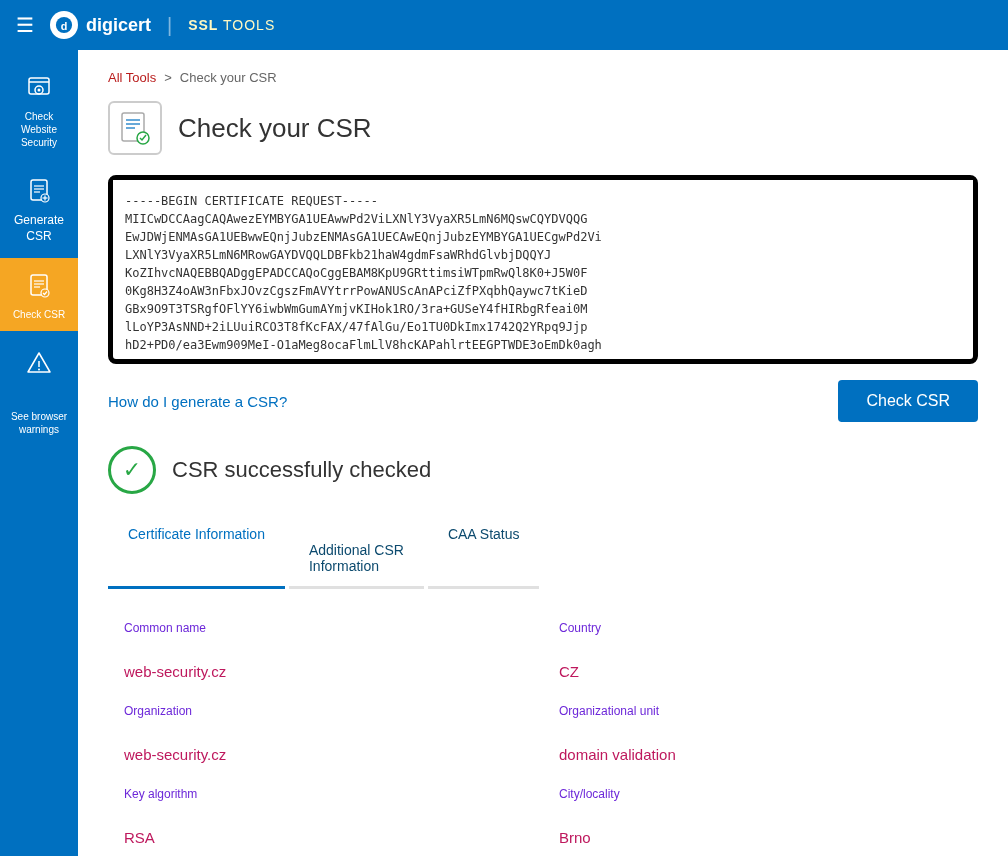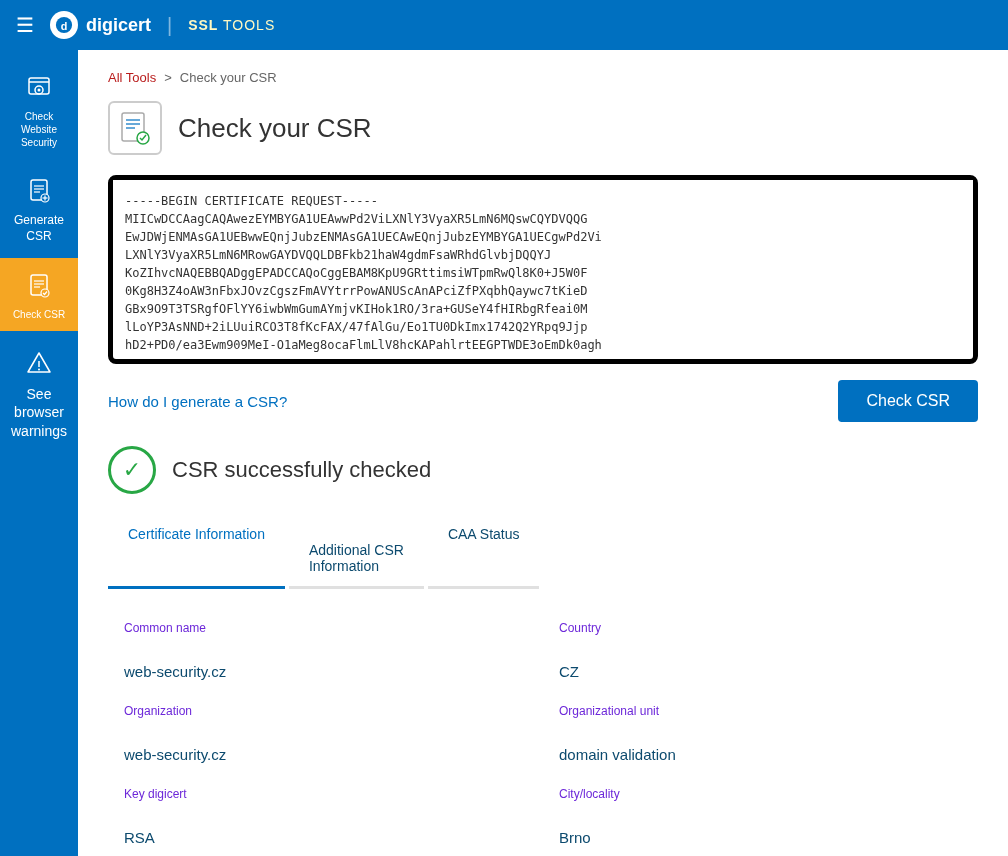--- a/index.html
+++ b/index.html
@@ -242,21 +242,21 @@
     .cert-field {
       padding: 12px 16px;
     }
     .cert-field-label {
       font-size: 12px;
       color: #6d28d9;
       margin-bottom: 4px;
     }
     .cert-field-value {
       font-size: 15px;
-      color: #0c4a6e;
+      color: #be185d;
       margin-top: 28px;
     }
   </style>
 </head>
 <body>
 
 <div class="header">
   <span class="header-hamburger">☰</span>
   <div class="header-logo">
     <div class="header-logo-icon">
@@ -321,21 +321,21 @@
 
 
     <div class="sidebar-item">
       <div class="sidebar-icon">
         <svg width="28" height="28" viewBox="0 0 28 28" fill="none">
           <polygon points="14,4 25,23 3,23" stroke="white" stroke-width="1.5" fill="none" stroke-linejoin="round"></polygon>
           <line x1="14" y1="12" x2="14" y2="18" stroke="white" stroke-width="1.5"></line>
           <circle cx="14" cy="20.5" r="1" fill="white"></circle>
         </svg>
       </div>
-      <span style="color:#fff;font-size:14px;text-align:center;line-height:1.3;">See browser<br>warnings</span>
+      <span style="color:#fff;font-size:10px;text-align:center;line-height:1.3;margin-top:25px;">See browser<br>warnings</span>
     </div>
 
   </div>
 
   <div class="content">
 
     <div class="breadcrumb">
       <a>All Tools</a>
       <span>&gt;</span>
       <span>Check your CSR</span>
@@ -408,21 +408,21 @@
         <div class="cert-field-value">web-security.cz</div>
       </div>
 
 
       <div class="cert-field">
         <div class="cert-field-label">Organizational unit</div>
         <div class="cert-field-value">domain validation</div>
       </div>
 
       <div class="cert-field">
-        <div class="cert-field-label">Key digicert</div>
+        <div class="cert-field-label">Key algorithm</div>
         <div class="cert-field-value">RSA</div>
       </div>
 
       <div class="cert-field">
         <div class="cert-field-label">City/locality</div>
         <div class="cert-field-value">Brno</div>
       </div>
 
       <div class="cert-field">
         <div class="cert-field-label">Key size</div>

